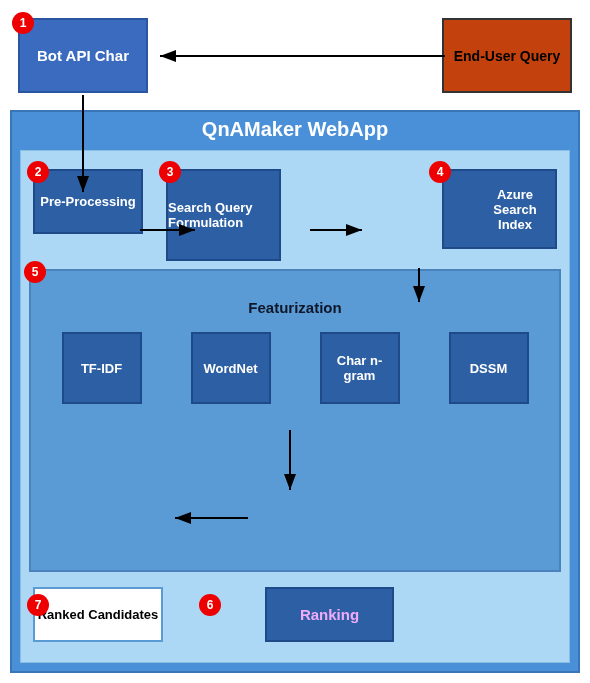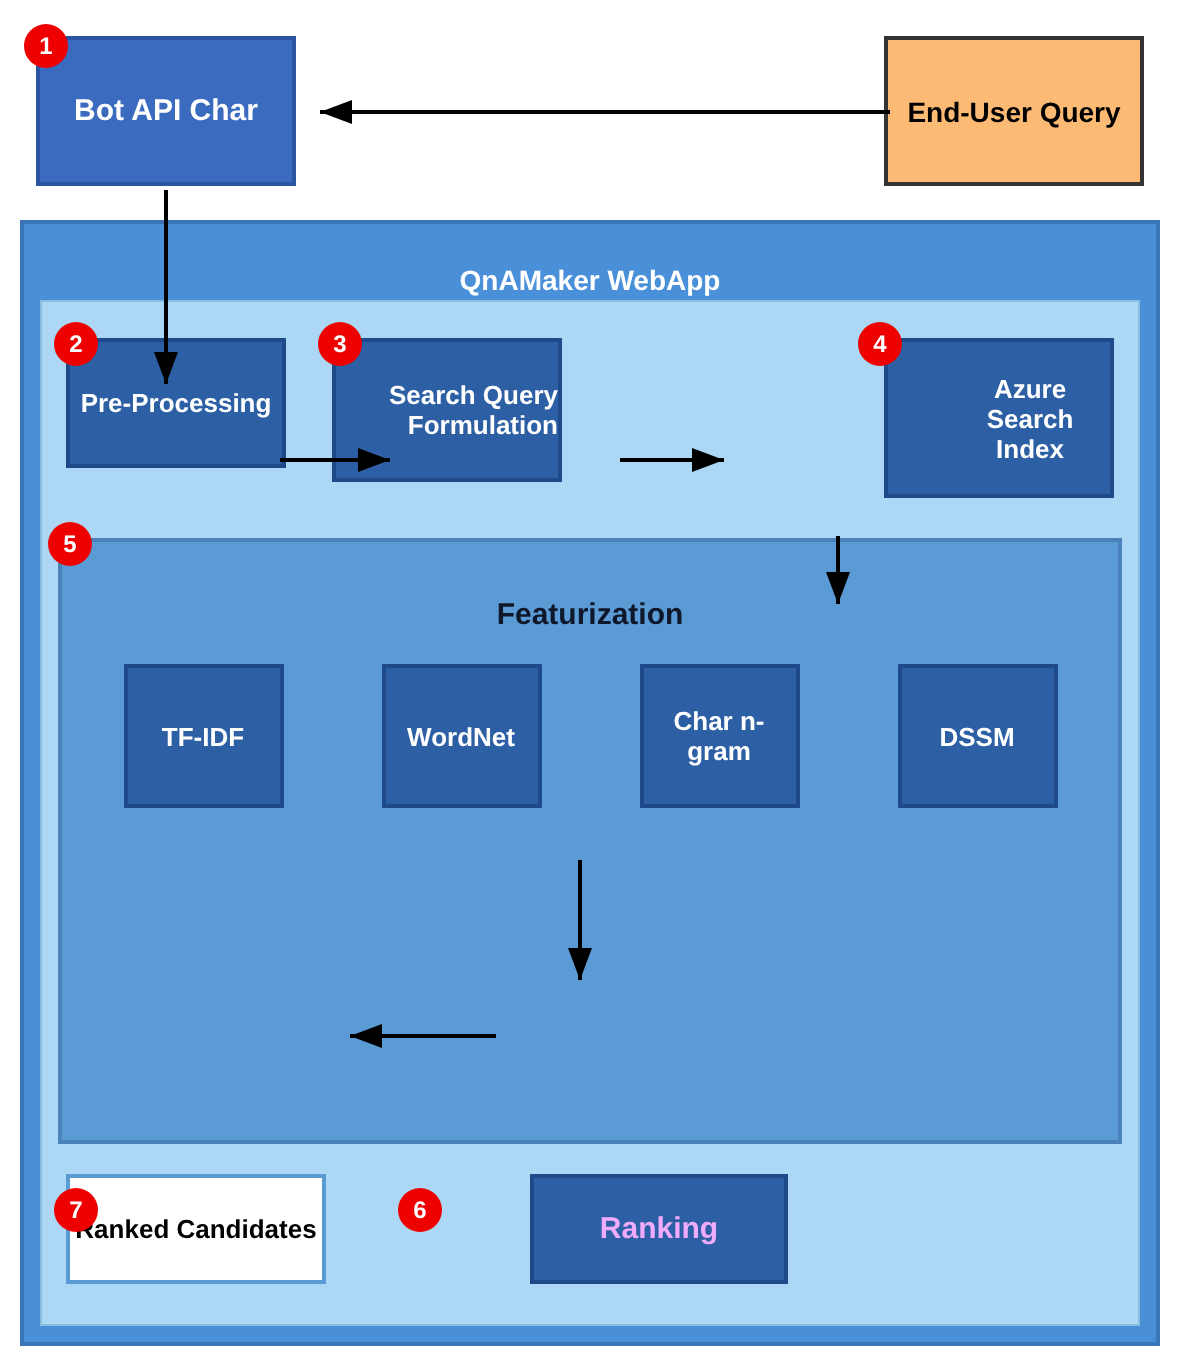--- a/index.html
+++ b/index.html
@@ -36,21 +36,21 @@
       text-align: center;
       z-index: 10;
     }
 
     .end-user-box {
       position: absolute;
       top: 18px;
       right: 18px;
       width: 130px;
       height: 75px;
-      background: #fdba74;
+      background: #c2410c;
       border: 2px solid #333;
       display: flex;
       align-items: center;
       justify-content: center;
       color: #000;
       font-size: 14px;
       font-weight: bold;
       text-align: center;
       z-index: 10;
     }
@@ -63,24 +63,23 @@
       right: 10px;
       bottom: 10px;
       background: #4a90d9;
       border: 2px solid #3a75b8;
       z-index: 2;
     }
 
     .webapp-label {
       text-align: center;
       color: #fff;
-      font-size: 14px;
+      font-size: 20px;
       font-weight: bold;
       padding: 6px 0 4px 0;
-      margin-top: 14px;
     }
 
     
     .inner-container {
       position: absolute;
       top: 38px;
       left: 8px;
       right: 8px;
       bottom: 8px;
       background: #add8f5;
@@ -105,30 +104,30 @@
       font-weight: bold;
       text-align: center;
       z-index: 10;
     }
 
     .step3-box {
       position: absolute;
       top: 18px;
       left: 145px;
       width: 115px;
-      height: 72px;
-      background: #2c5fa3;
-      border: 2px solid #1f4a8a;
-      display: flex;
-      align-items: center;
-      justify-content: center;
-      color: #fff;
-      font-size: 13px;
-      font-weight: bold;
-      text-align: right;
+      height: 92px;
+      background: #2c5fa3;
+      border: 2px solid #1f4a8a;
+      display: flex;
+      align-items: center;
+      justify-content: center;
+      color: #fff;
+      font-size: 13px;
+      font-weight: bold;
+      text-align: left;
       z-index: 10;
     }
 
     .step4-box {
       position: absolute;
       top: 18px;
       right: 12px;
       width: 115px;
       height: 80px;
       background: #2c5fa3;

